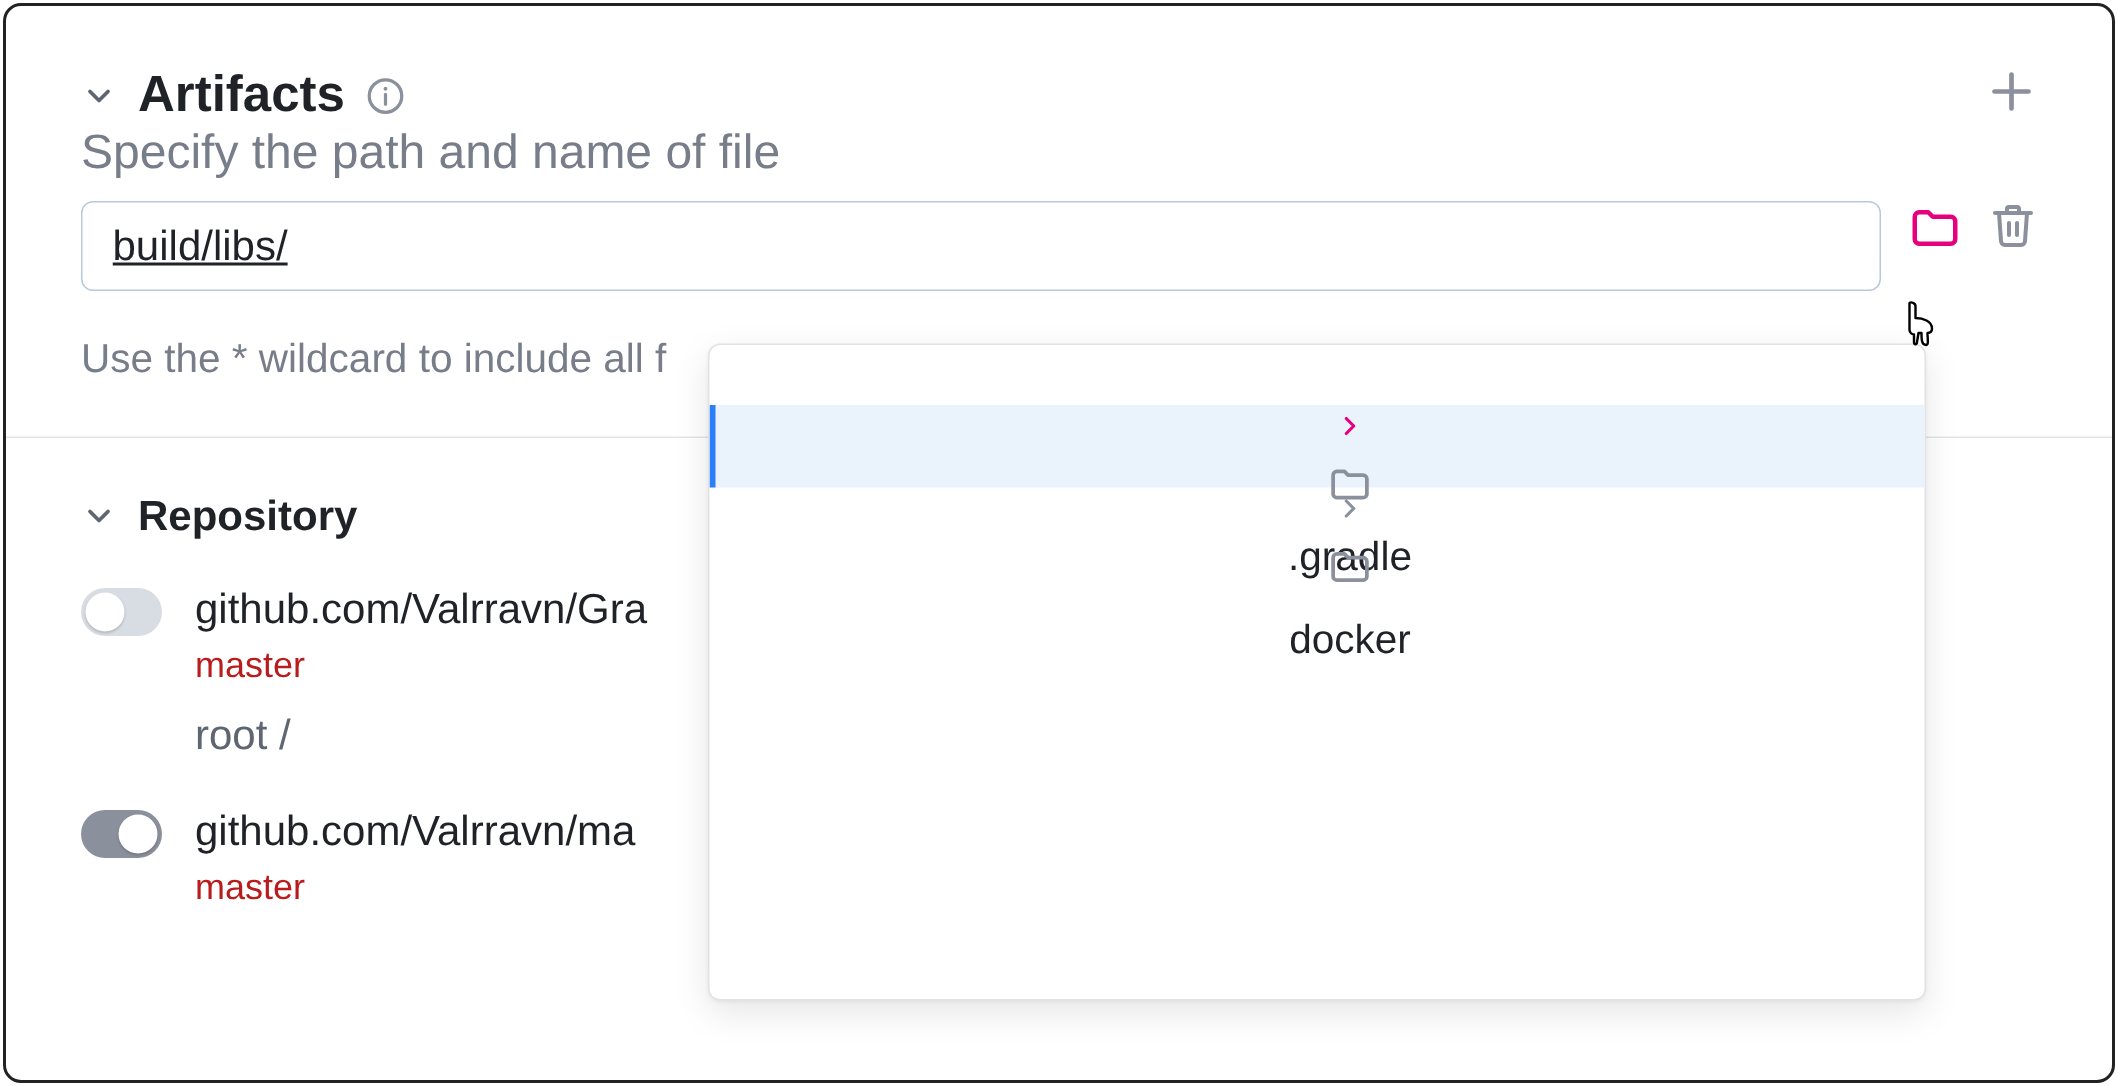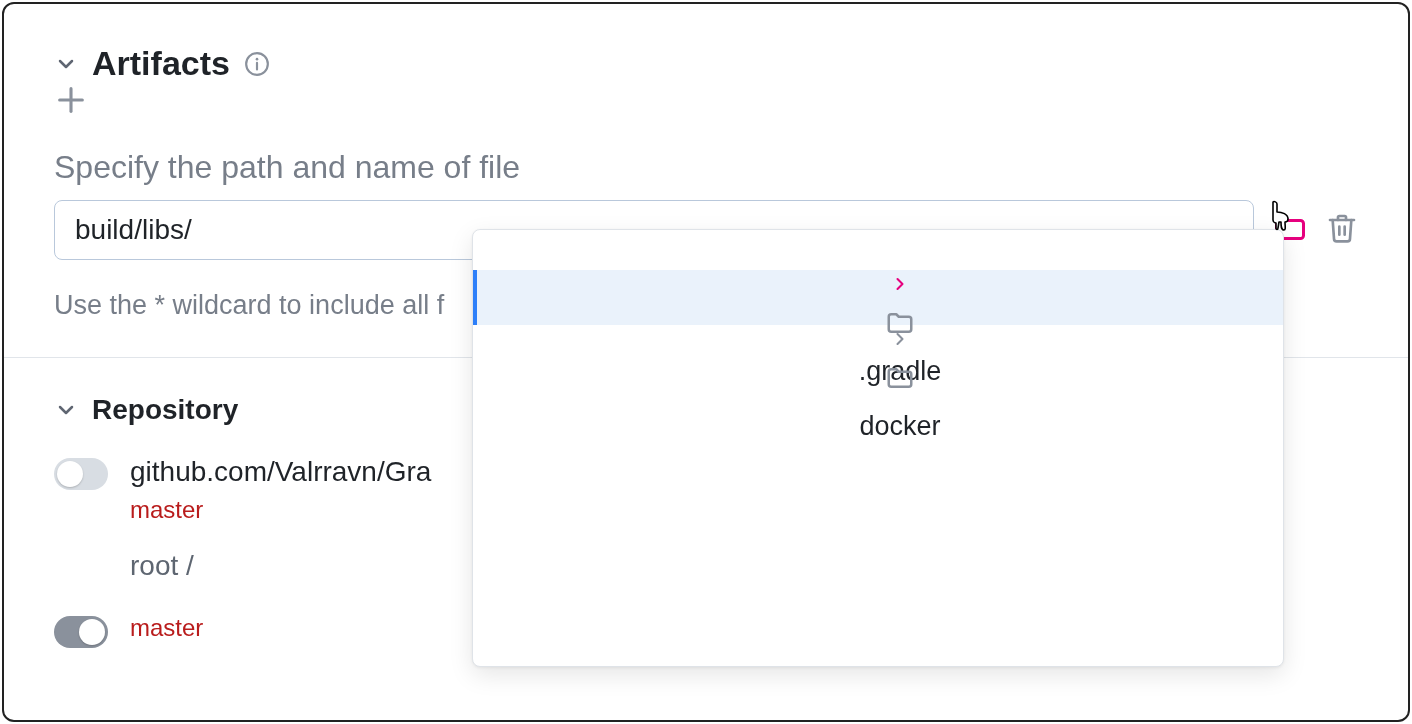--- a/index.html
+++ b/index.html
@@ -19,24 +19,22 @@
     border-radius: 12px;
     overflow: hidden;
     position: relative;
     background: #fff;
   }
   .section {
     padding: 40px 50px 0 50px;
   }
   .header-row {
     display: flex;
-    align-items: flex-start;
+    align-items: flex-end;
     justify-content: space-between;
-    margin-bottom: 28px;
-    flex-direction: column;
   }
   .header-left {
     display: flex;
     align-items: center;
     gap: 14px;
   }
   .chevron-down {
     width: 24px; height: 24px;
     color: #5f6672;
   }
@@ -56,22 +54,23 @@
   .plus-btn svg { width: 34px; height: 34px; }
 
   .field-label {
     font-size: 32px;
     color: #777e89;
     margin-bottom: 14px;
   }
 
   .input-row {
     display: flex;
-    align-items: center;
+    align-items: flex-start;
     gap: 18px;
+    text-decoration: underline;
   }
   .path-input {
     flex: 1;
     border: 1.5px solid #b9c8db;
     border-radius: 8px;
     padding: 13px 20px;
     font-size: 28px;
     color: #1f2328;
     background: #fff;
     outline: none;
@@ -149,21 +148,21 @@
     font-size: 28px;
     color: #1f2328;
   }
   .repo-branch {
     font-size: 24px;
     color: #b91c1c;
   }
   .repo-root {
     font-size: 28px;
     color: #5e6671;
-    margin-top: 18px;
+    margin-top: 8px;
   }
 
   
   .popover {
     position: absolute;
     left: 468px;
     top: 225px;
     width: 812px;
     height: 438px;
     background: #fff;
@@ -290,20 +289,21 @@
             <div class="repo-url">github.com/Valrravn/Gra</div>
             <div class="repo-branch">master</div>
             <div class="repo-root">root /</div>
           </div>
         </div>
         <div class="repo-item">
           <div class="toggle on">
             <div class="knob"></div>
           </div>
           <div class="repo-text">
+            <div class="repo-url">github.com/Valrravn/ma</div>
             <div class="repo-branch">master</div>
           </div>
         </div>
       </div>
   </div>
 
   <div class="popover">
     <div id="tree-list">
         <div class="tree-item selected">
           <span class="tree-chevron"><svg viewBox="0 0 24 24" fill="none" stroke="currentColor" stroke-width="2.5" stroke-linecap="round" stroke-linejoin="round">

